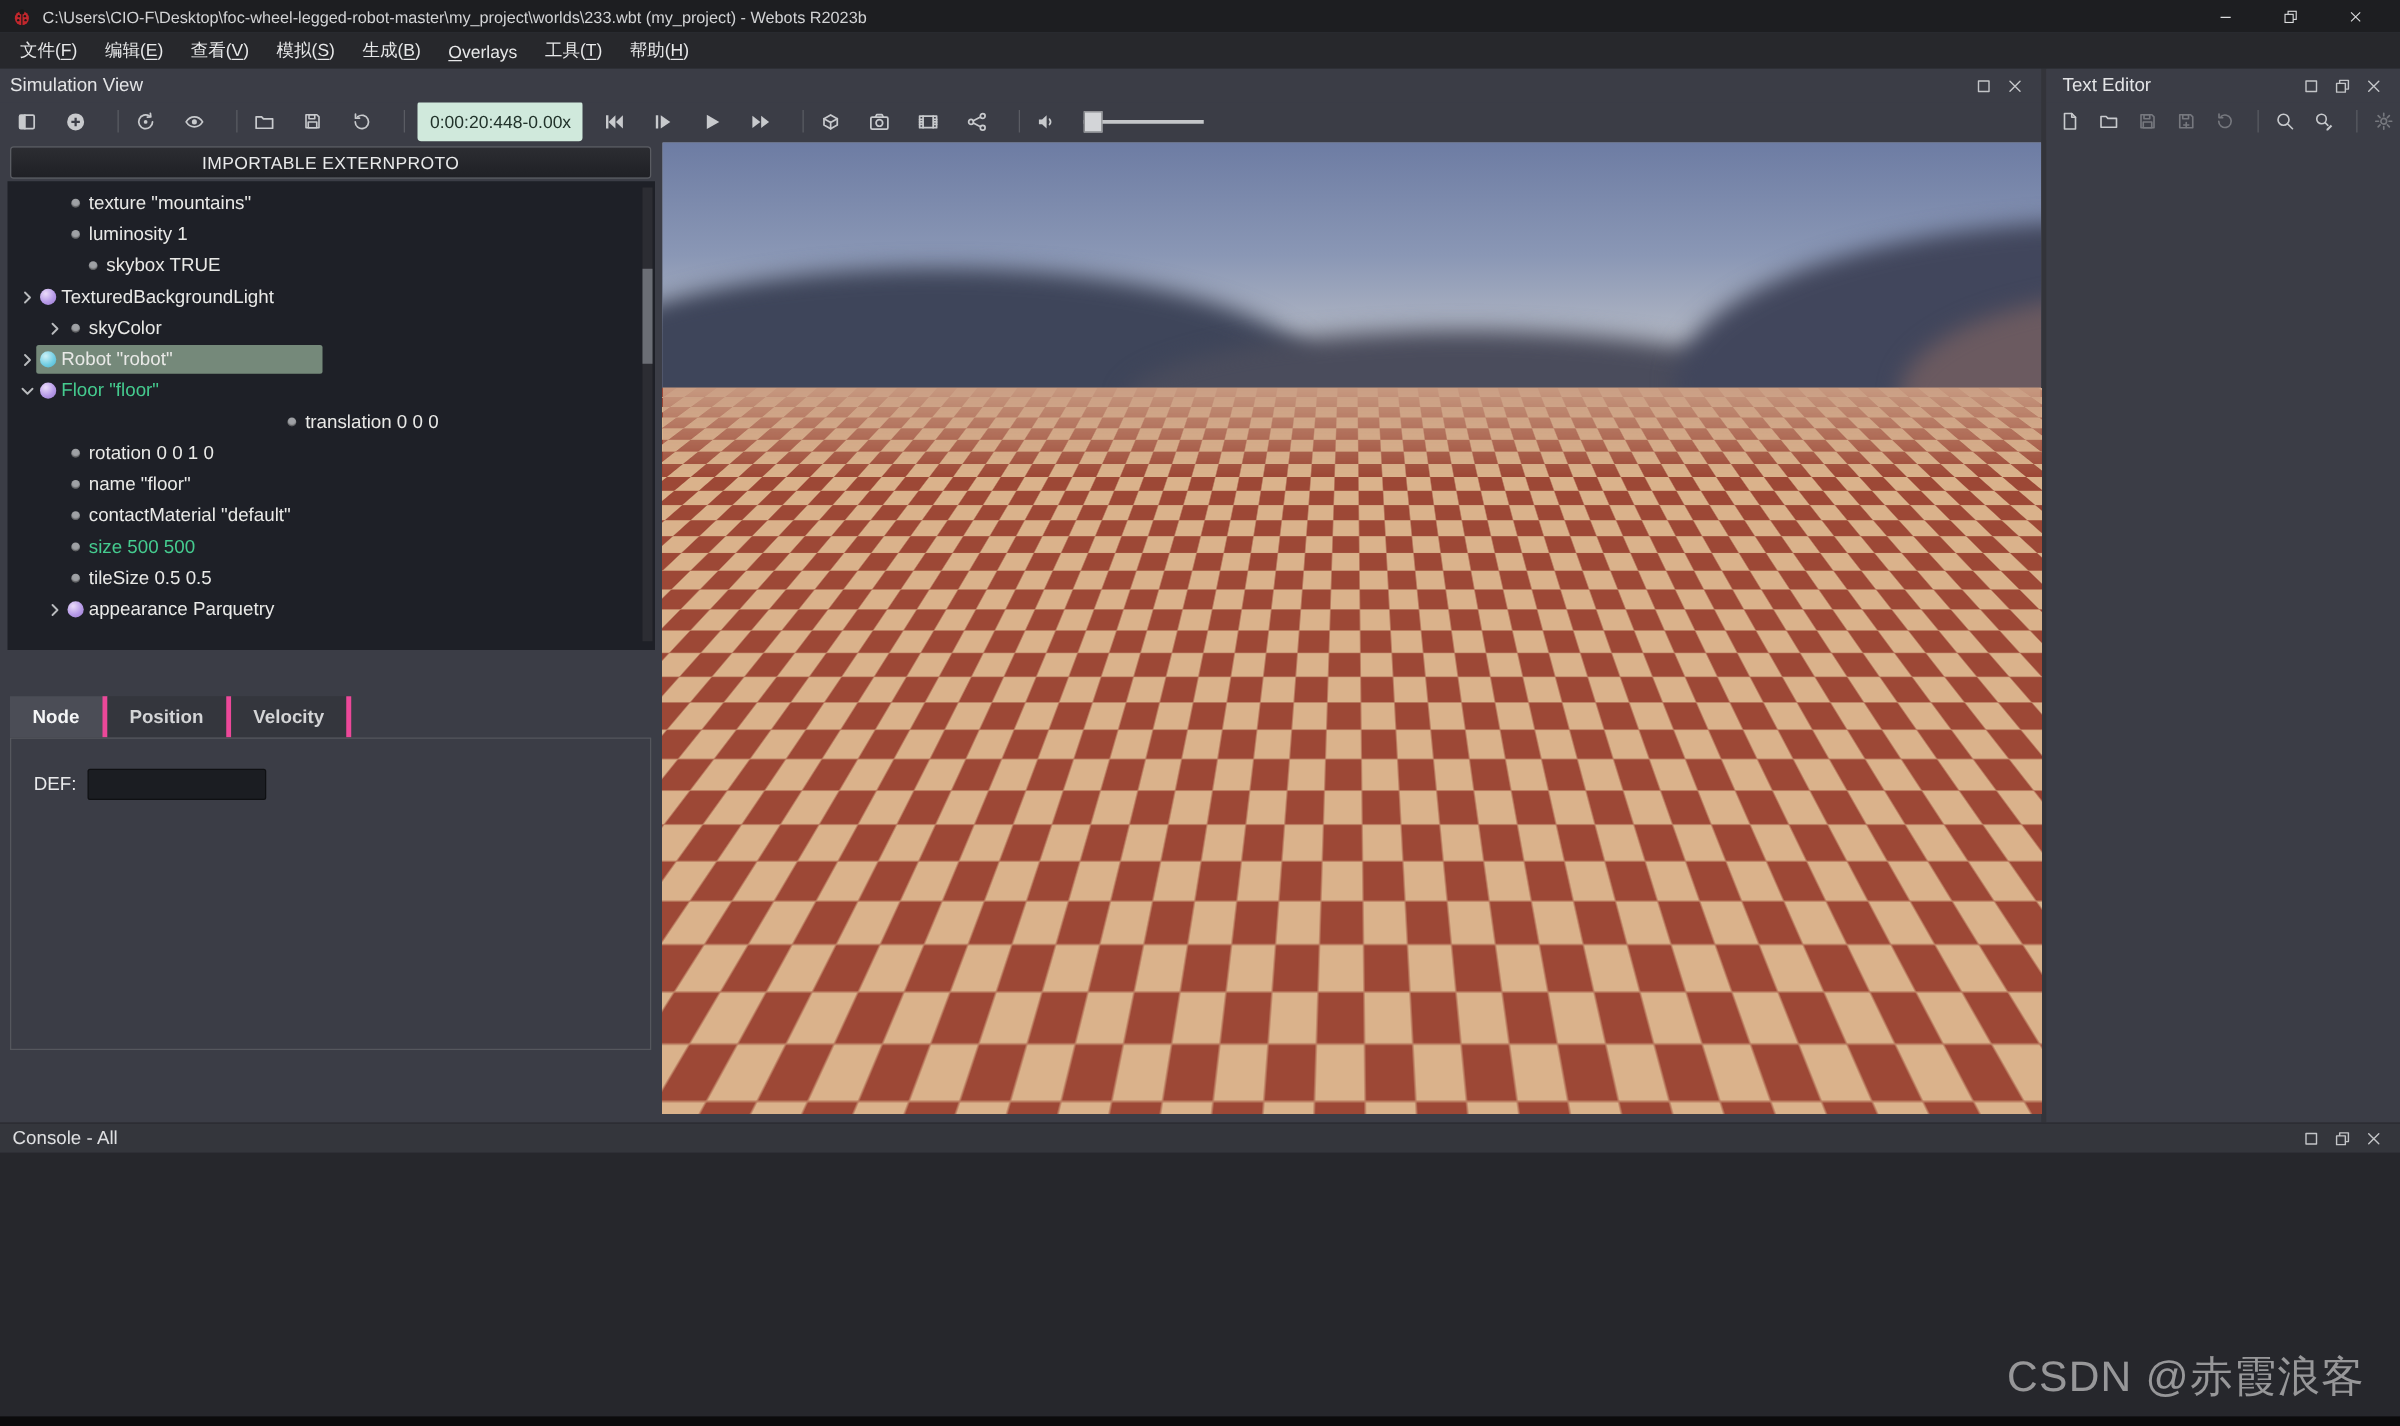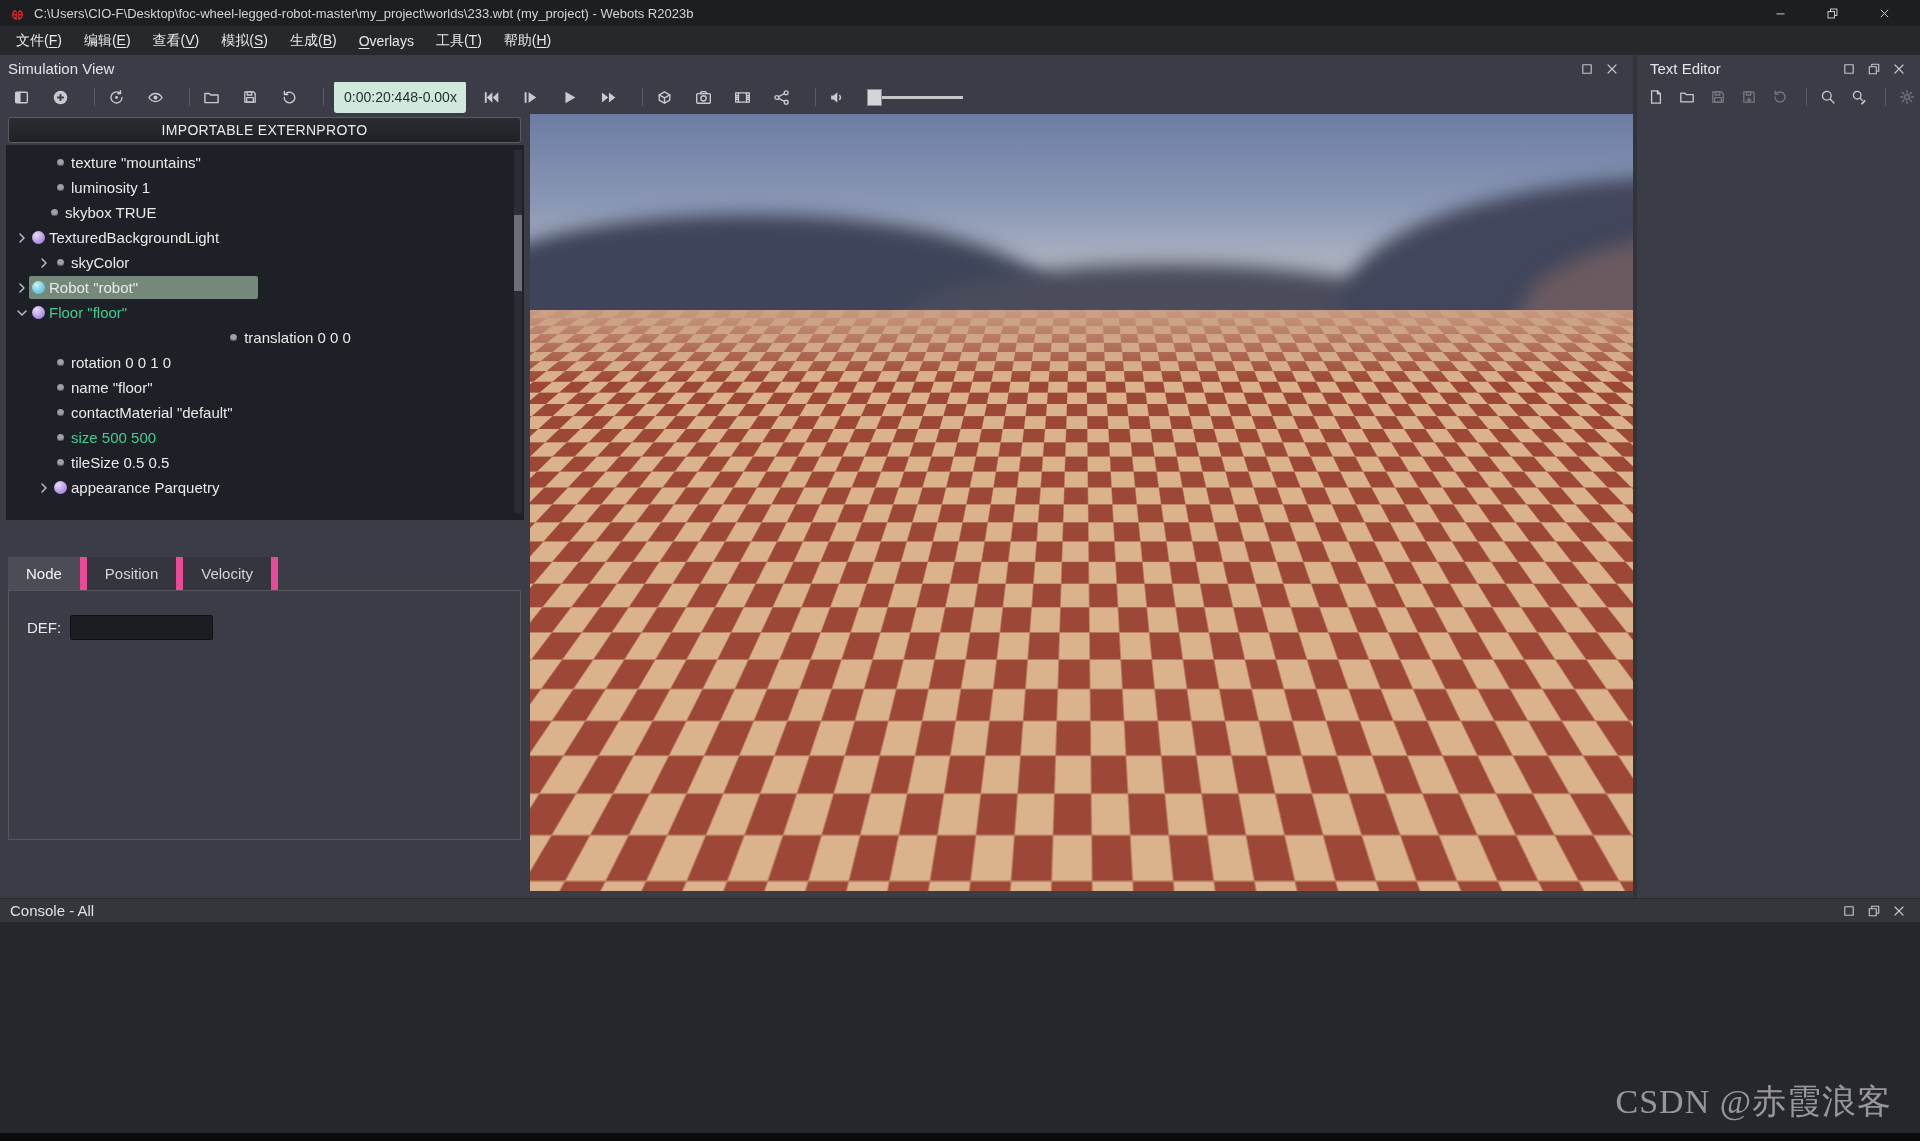--- a/index.html
+++ b/index.html
@@ -59,21 +59,21 @@
   .tlabel.green { color:#45cb8f; }
   .selwrap { display:flex; align-items:center; background:#75897a; border-radius:2px; min-width:229px; height:23px; }
   .tree-scrollbar { position:absolute; right:2px; top:38px; width:8px; height:363px; background:#2c2d33; }
   .tree-thumb { position:absolute; left:0; top:65px; width:8px; height:76px; background:#6b6e75; }
 
   .selbar { position:absolute; left:0; top:413px; width:518px; height:23px; background:#43454e;
             display:flex; align-items:center; justify-content:center; font-size:15px; color:#e9eaec;
             border-top:1px solid #2e3036; border-bottom:1px solid #2e3036; }
   .tabsbar { position:absolute; left:2px; top:445px; height:33px; display:flex; }
   .tab { height:33px; padding:3px 18px; display:flex; align-items:center; font-size:15px;
-         color:#d3d4d6; background:#34363d; border-right:7px solid #ec4899; }
+         color:#d3d4d6; background:#34363d; border-right:4px solid #ec4899;font-weight:bold; }
   .tab.active { background:#4b4d56; color:#f4f5f6; }
   .fieldpanel { position:absolute; left:2px; top:478px; width:513px; height:250px; background:#3b3d46;
                 border:1px solid #55575d; }
   .defrow { margin:24px 0 0 18px; display:flex; align-items:center; gap:9px; font-size:15px; color:#e9eaec; }
   .definput { width:143px; height:25px; background:#1b1d22; border:1px solid #0f1013; border-radius:2px;
               color:#e9eaec; font-size:14px; padding:0 6px; outline:none; }
 
   
   #viewport { position:absolute; left:530px; top:59px; width:1103px; height:777px; overflow:hidden; background:#97a3bd; }
   .sky { position:absolute; left:0; top:0; width:1103px; height:200px;
@@ -100,21 +100,21 @@
   #te-toolbar { padding-left:6px; }
   #te-toolbar .tbtn { margin-right:5px; }
 
   
   #console { position:absolute; left:0; top:898px; width:1920px; height:243px; }
   .chead { height:24px; background:#34363c; display:flex; align-items:center; padding-left:10px;
            font-size:15px; color:#dfe0e2; position:relative; border-top:1px solid #2a2b30; }
   .chead .phead-controls { height:24px; }
   .cbody { position:absolute; left:0; top:24px; width:1920px; height:211px; background:#26272c; }
   .watermark { position:absolute; right:28px; bottom:8px; font-size:34px; color:rgba(226,226,226,.6);
-               letter-spacing:1px; font-family:Liberation Serif, serif; }
+               letter-spacing:1px; font-family:Liberation Sans, sans-serif; }
   .blackstrip { position:absolute; left:0; bottom:0; width:1920px; height:8px; background:#0b0b0c; }
 </style>
 </head>
 <body>
 
 <div class="titlebar">
   <span class="tb-logo">
     <svg viewBox="0 0 16 16" width="15" height="15">
       <circle cx="8" cy="9.2" r="6" fill="#c1272d"></circle>
       <circle cx="8" cy="3.6" r="2.2" fill="#181818"></circle>
@@ -294,21 +294,21 @@
       <span class="vol-handle"></span>
     </span>
   </div>
 
   <div id="leftcol">
     <div class="extern-btn">IMPORTABLE EXTERNPROTO</div>
 
     <div class="scene-tree">
         <div class="trow" style="padding-left: 30px;"><span class="chev none"></span><span class="nicon"><span class="dot"></span></span><span class="tlabel">texture "mountains"</span></div>
         <div class="trow" style="padding-left: 30px;"><span class="chev none"></span><span class="nicon"><span class="dot"></span></span><span class="tlabel">luminosity 1</span></div>
-        <div class="trow" style="padding-left: 24px;"><span class="chev none"></span><span class="nicon"><span class="dot"></span></span><span class="tlabel">skybox TRUE</span></div>
+        <div class="trow" style="padding-left: 44px;"><span class="chev none"></span><span class="nicon"><span class="dot"></span></span><span class="tlabel">skybox TRUE</span></div>
         <div class="trow" style="padding-left: 8px;"><span class="chev collapsed"><svg viewBox="0 0 8 12" width="8" height="12">
               <path d="M2 2l4 4-4 4" fill="none" stroke="currentColor" stroke-width="1.5" stroke-linecap="round" stroke-linejoin="round"></path>
             </svg></span><span class="nicon"><span class="ncircle npurple"></span></span><span class="tlabel">TexturedBackgroundLight</span></div>
         <div class="trow" style="padding-left: 30px;"><span class="chev collapsed"><svg viewBox="0 0 8 12" width="8" height="12">
               <path d="M2 2l4 4-4 4" fill="none" stroke="currentColor" stroke-width="1.5" stroke-linecap="round" stroke-linejoin="round"></path>
             </svg></span><span class="nicon"><span class="dot"></span></span><span class="tlabel">skyColor</span></div>
         <div class="trow" style="padding-left: 8px;"><span class="chev collapsed"><svg viewBox="0 0 8 12" width="8" height="12">
               <path d="M2 2l4 4-4 4" fill="none" stroke="currentColor" stroke-width="1.5" stroke-linecap="round" stroke-linejoin="round"></path>
             </svg></span><span class="selwrap"><span class="nicon"><span class="ncircle ncyan"></span></span><span class="tlabel">Robot "robot"</span></span></div>
         <div class="trow" style="padding-left: 8px;"><span class="chev expanded"><svg viewBox="0 0 8 12" width="8" height="12">

